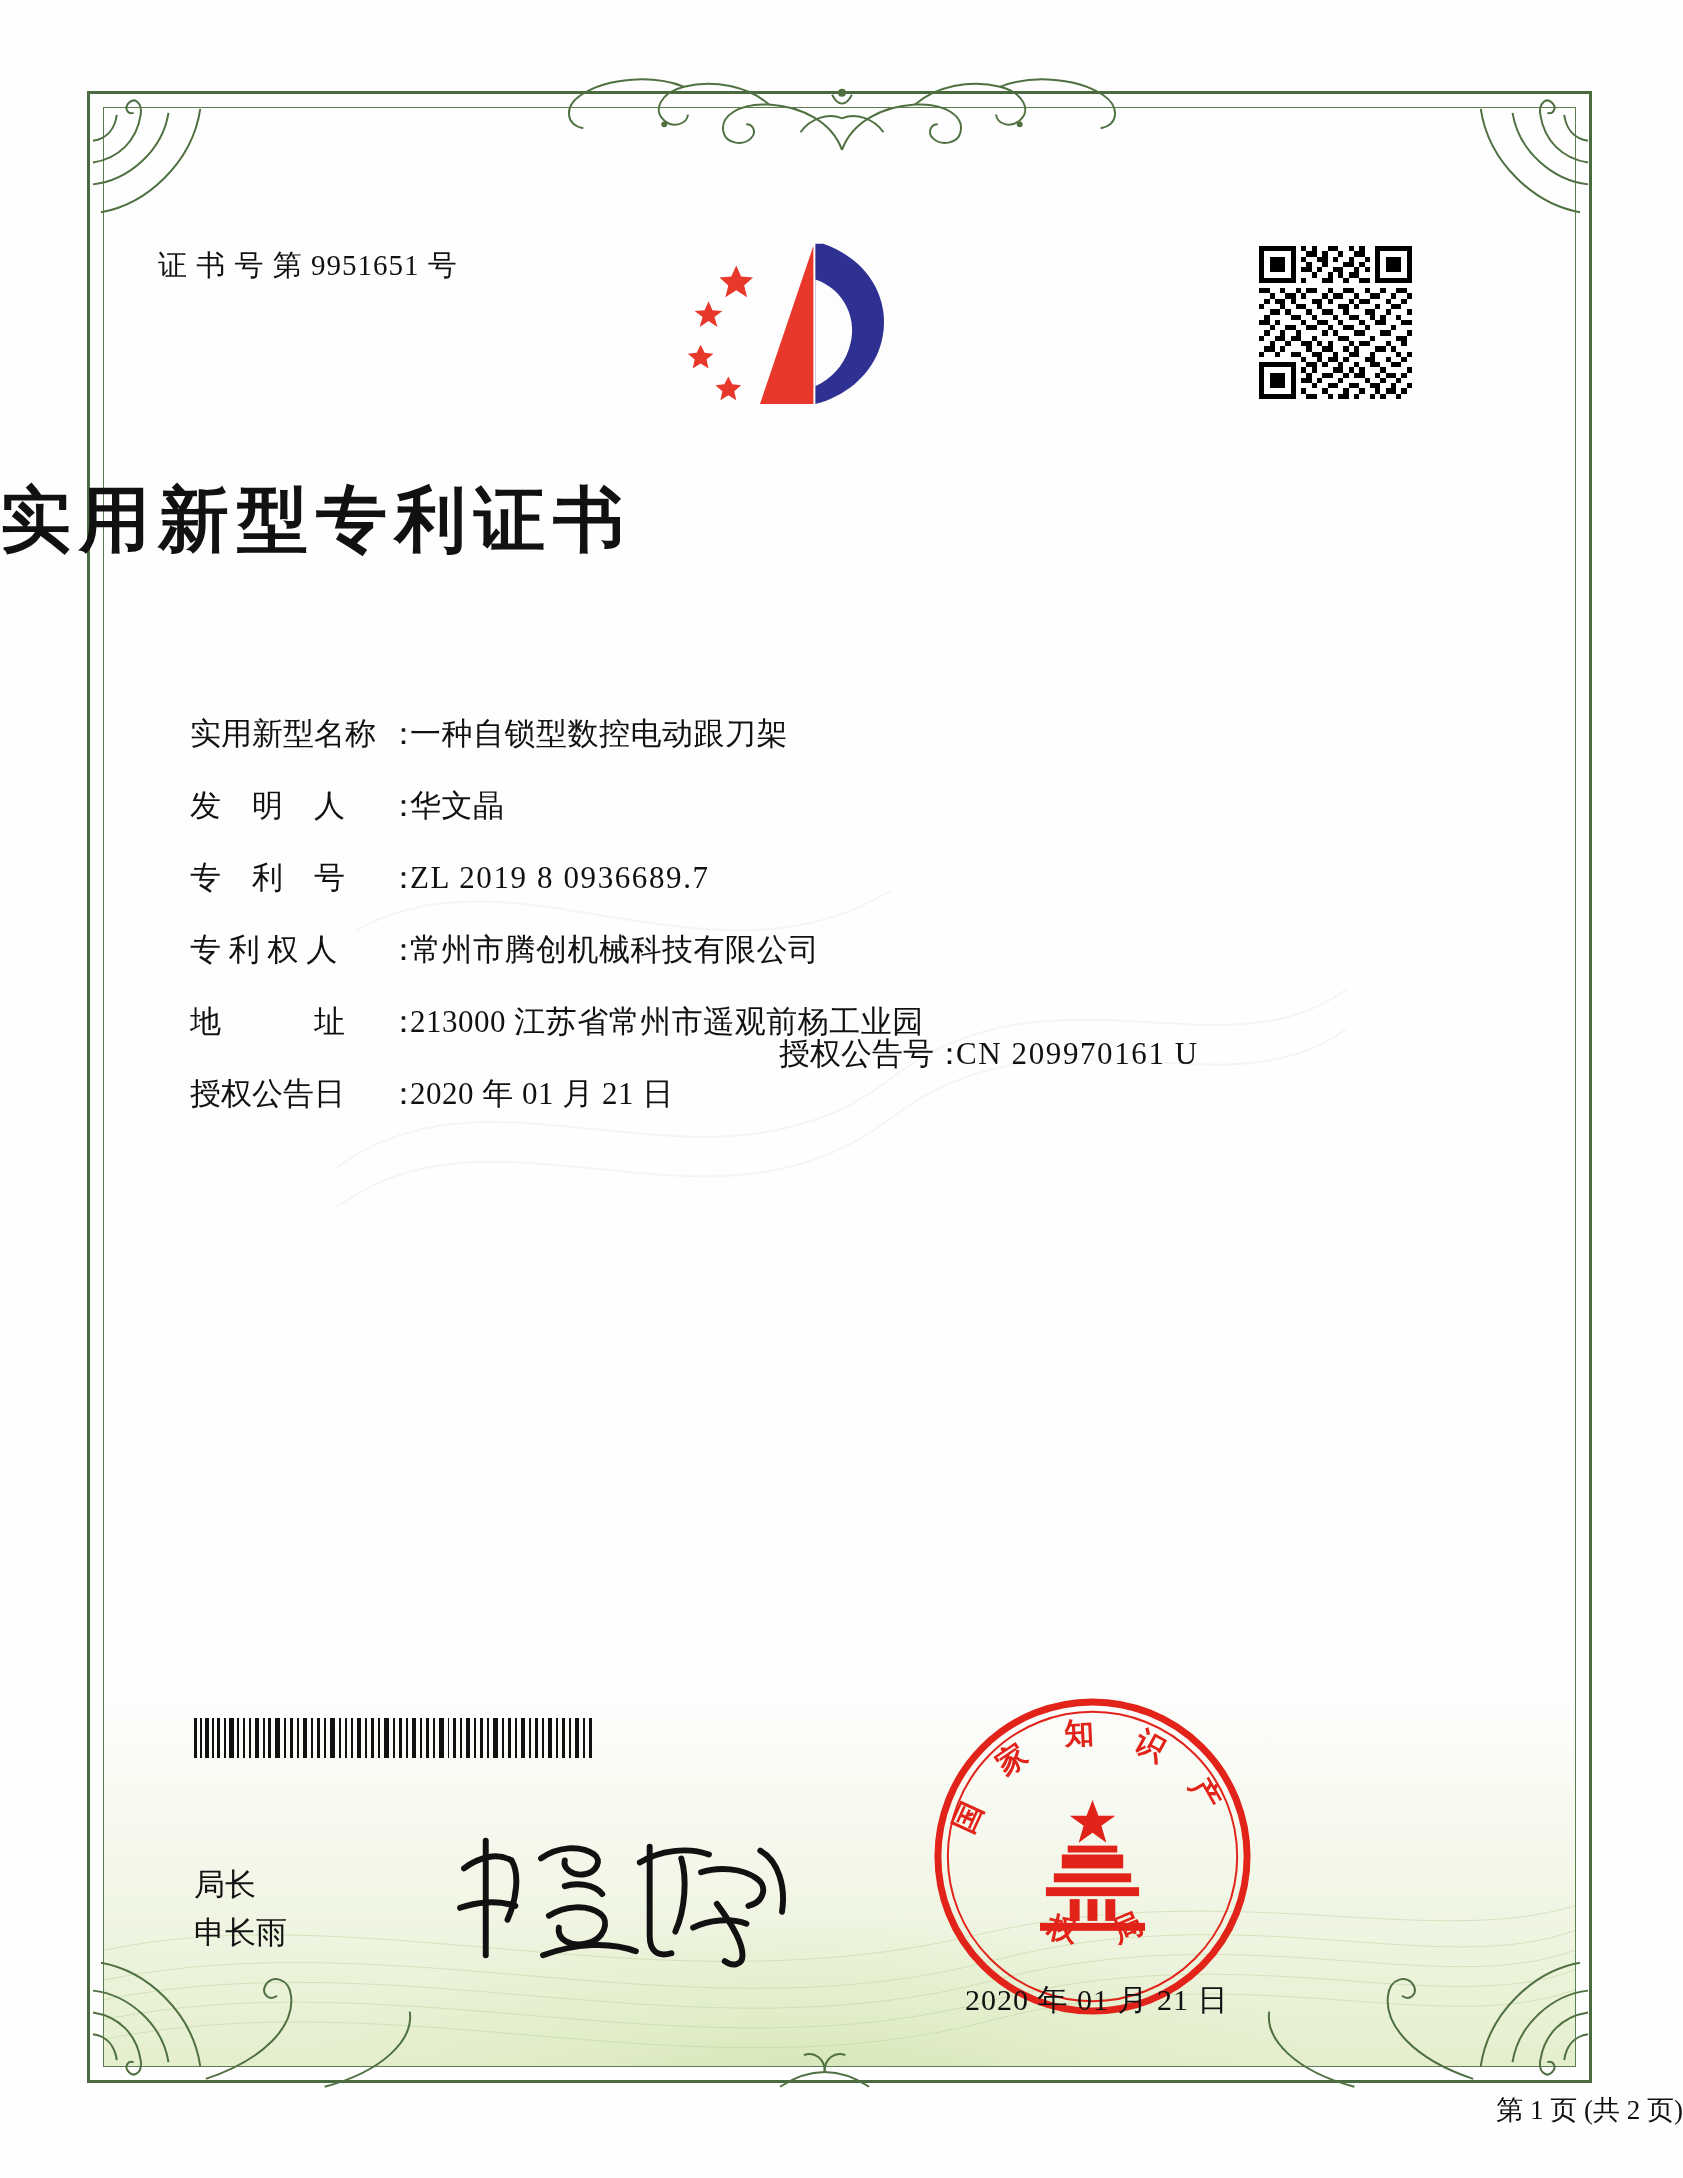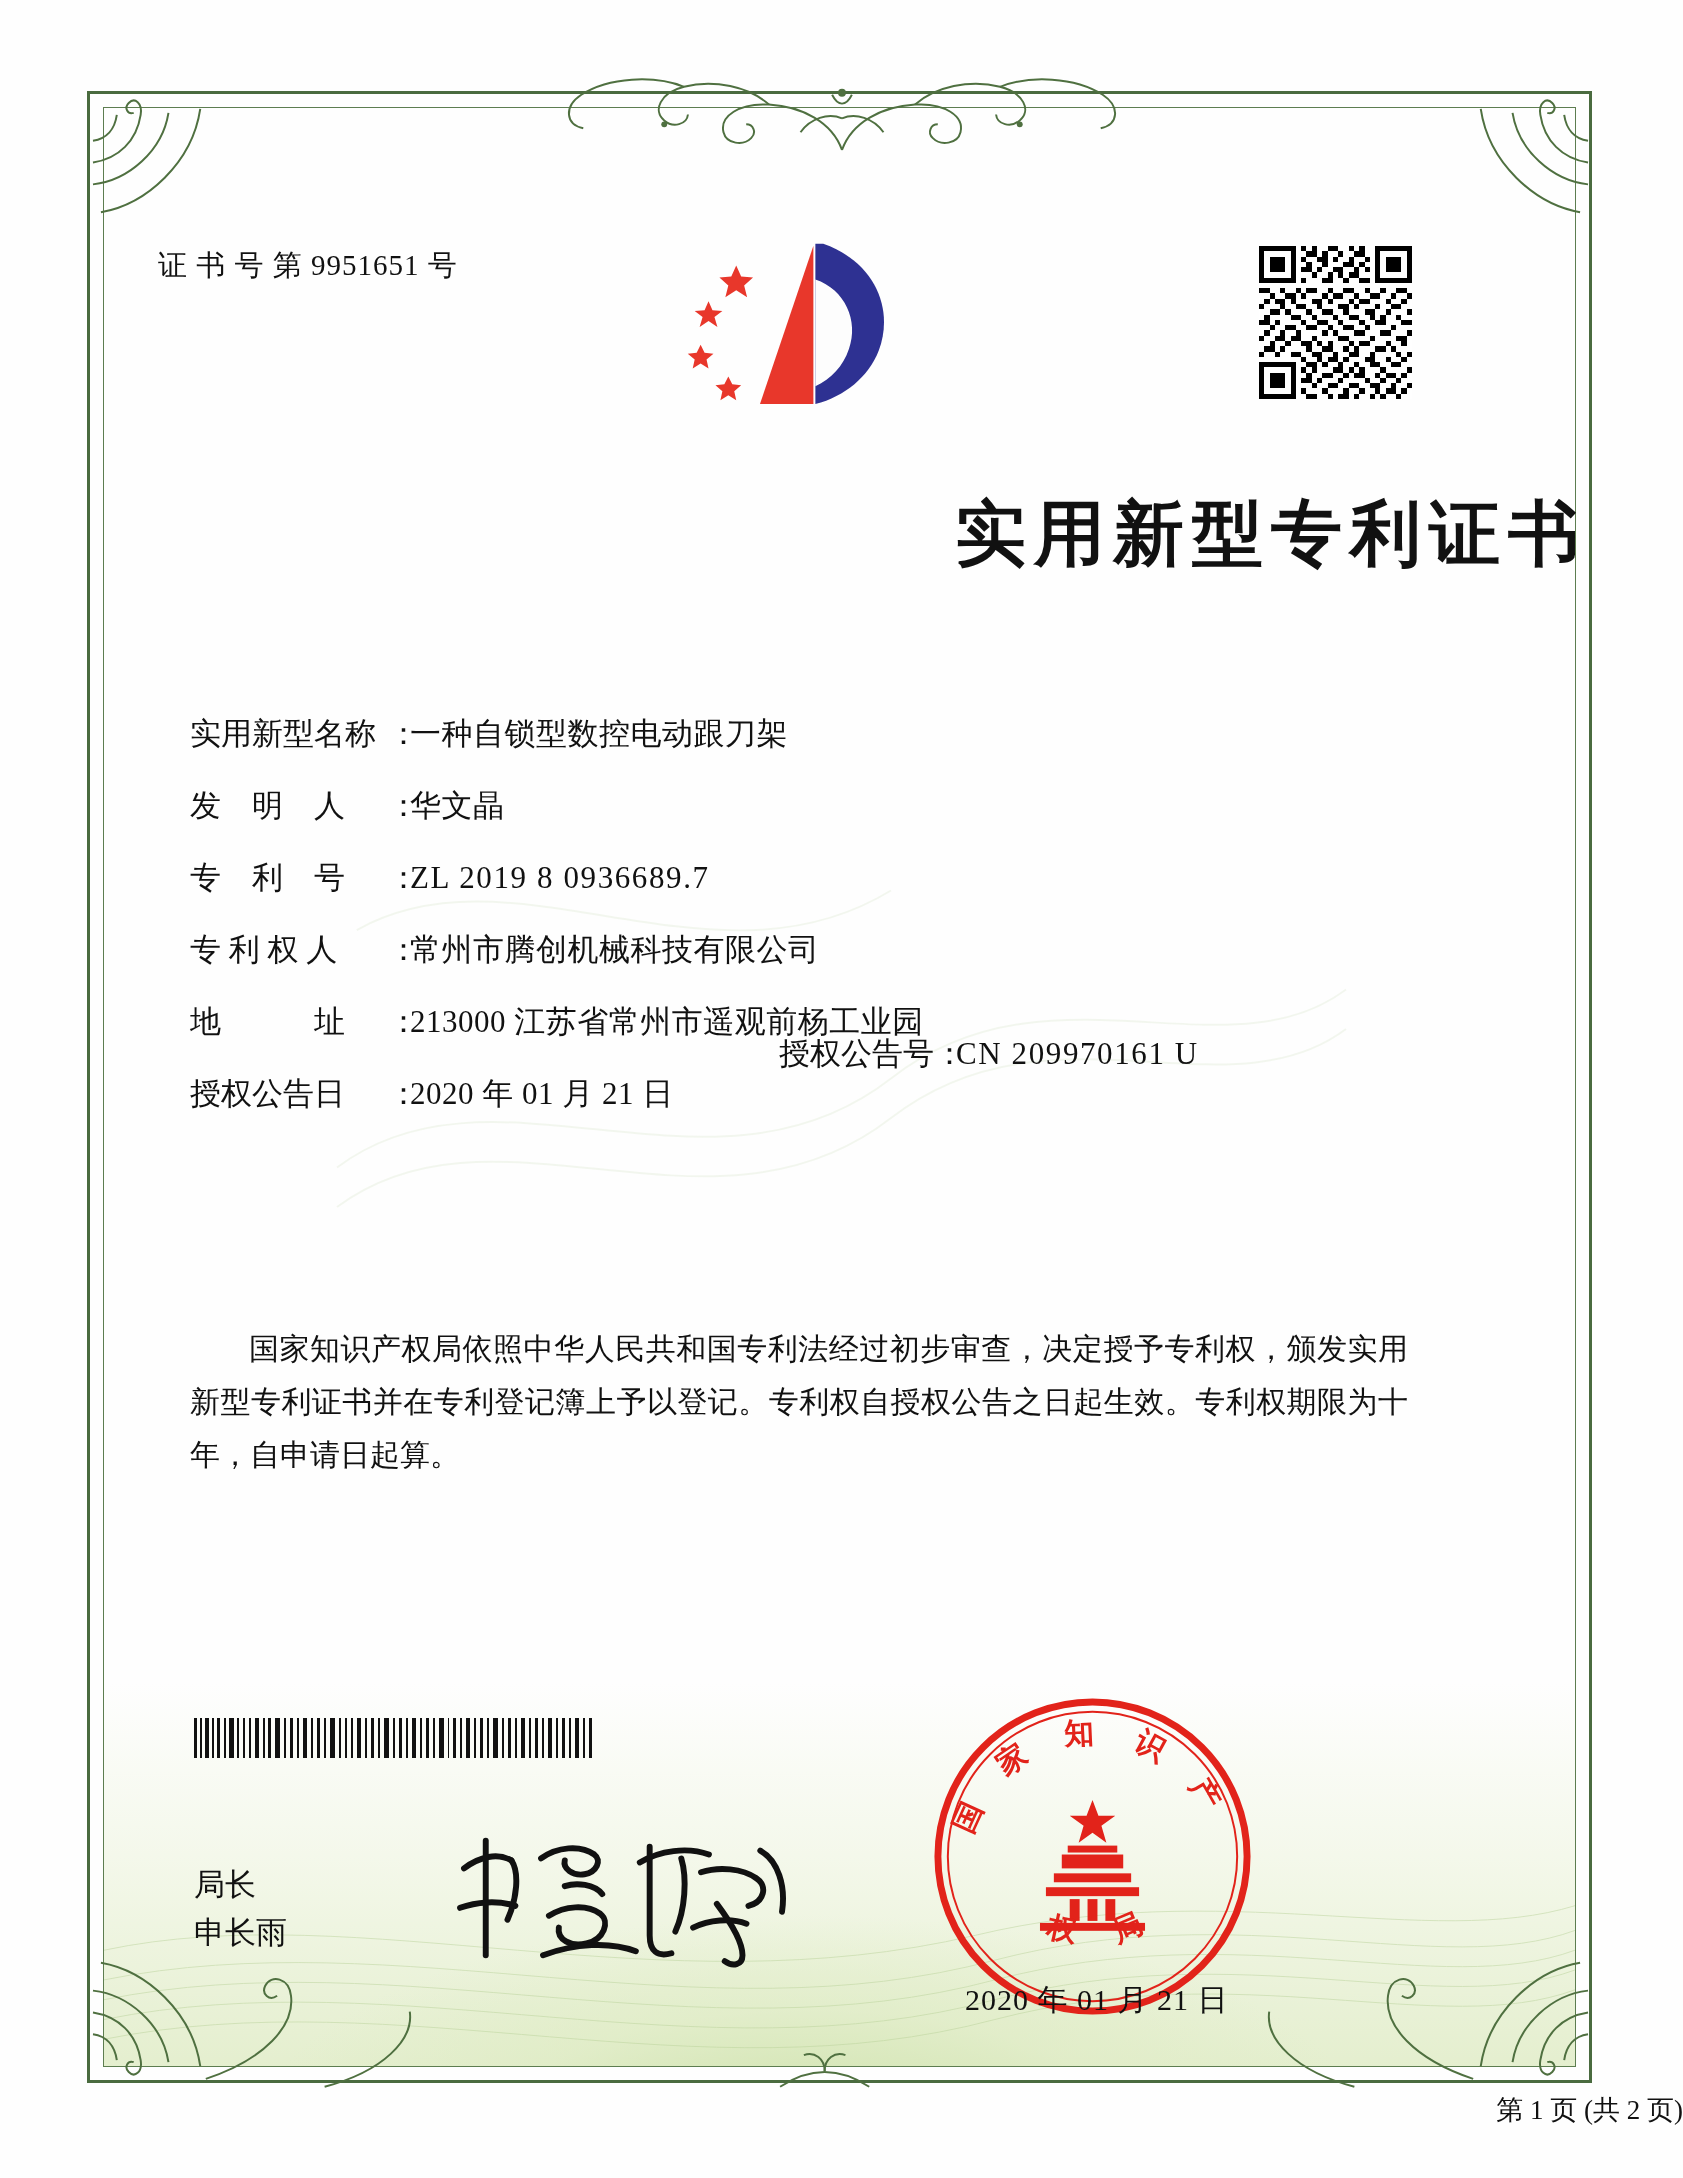--- a/index.html
+++ b/index.html
@@ -105,23 +105,23 @@
     left: 1259px;
     top: 246px;
     width: 153px;
     height: 153px;
   }
 
   
   .title {
     position: absolute;
     left: 0;
-    top: 487px;
+    top: 473px;
     width: 1587px;
-    text-align: right;
+    text-align: left;
     font-size: 71px;
     font-weight: bold;
     letter-spacing: 8px;
     font-family: "DejaVu Serif", "Liberation Serif", serif;
   }
 
   
   .fields {
     position: absolute;
     left: 190px;
@@ -575,21 +575,20 @@
     <div class="field-row2">
       <span class="f-label">授权公告日</span><span class="f-colon">：</span><span class="f-value">2020 年 01 月 21 日</span>
       <span class="f2-right">
         <span>授权公告号</span><span class="f-colon">：</span><span class="f-value mono">CN 209970161 U</span>
       </span>
     </div>
 
   </div>
 
   <div class="paras">
-    <p class="para">国家知识产权局依照中华人民共和国专利法经过初步审查，决定授予专利权，颁发实用新型专利证书并在专利登记簿上予以登记。专利权自授权公告之日起生效。专利权期限为十年，自申请日起算。</p>
   </div>
 
   <svg class="barcode" viewBox="0 0 410 40" shape-rendering="crispEdges">
     <g fill="#111">
       <rect x="0" y="0" width="3" height="40"></rect>
         <rect x="6" y="0" width="2" height="40"></rect>
         <rect x="11" y="0" width="4" height="40"></rect>
       <rect x="18" y="0" width="2" height="40"></rect>
         <rect x="23" y="0" width="3" height="40"></rect>
         <rect x="30" y="0" width="2" height="40"></rect>

